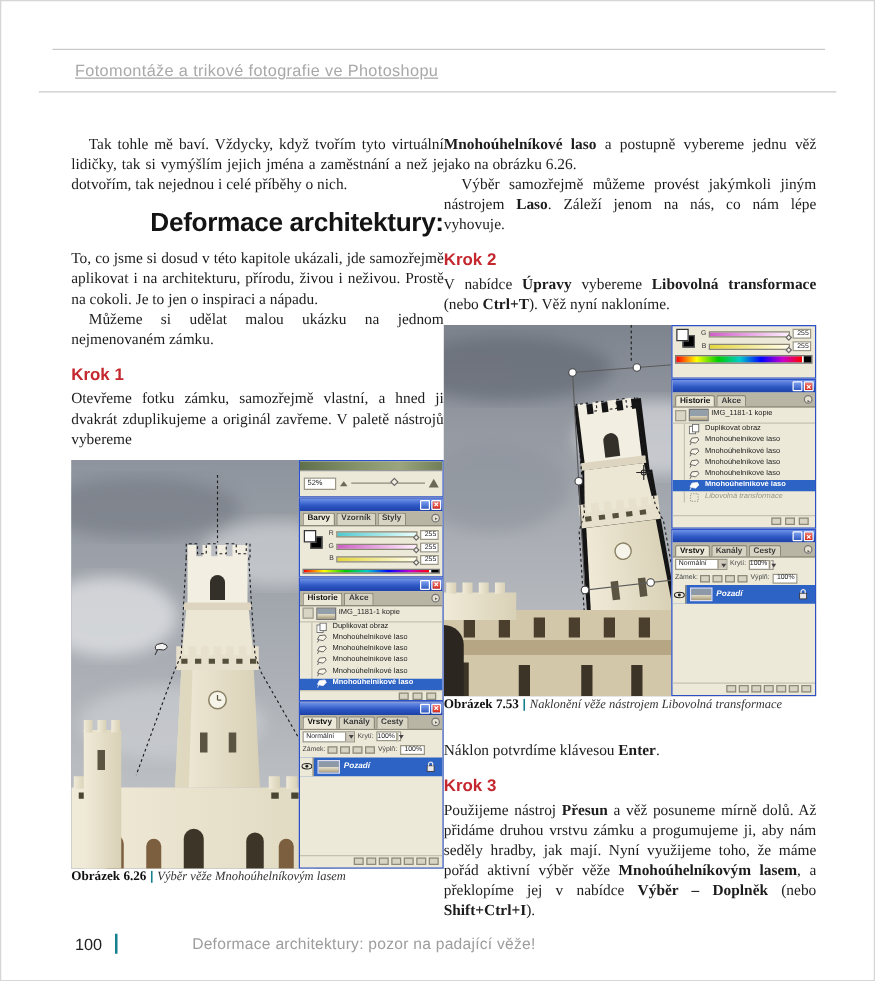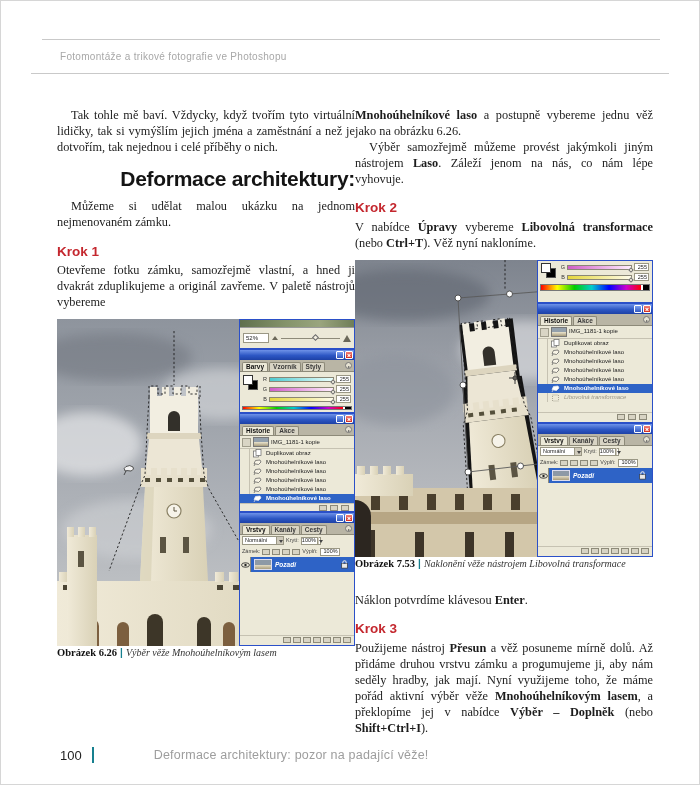--- a/index.html
+++ b/index.html
@@ -6,21 +6,21 @@
   html,body { margin:0; padding:0; }
   body {
     width:700px; height:785px; background:#ffffff; position:relative;
     font-family:"Liberation Serif", serif; color:#1c1c1c; overflow:hidden;
   }
   .page-border { position:absolute; inset:0; border:1px solid #d6d6d6; pointer-events:none; z-index:50; }
 
   
   .header-rule-top { position:absolute; top:39px; left:42px; right:40px; border-top:1px solid #c9c9c9; }
   .header-bar { position:absolute; top:40px; left:31px; right:31px; height:34px; border-bottom:1px solid #c9c9c9; display:flex; align-items:center; }
-  .header-title { font-family:"Liberation Sans",sans-serif; font-size:10px; color:#a8a8a8; padding-left:29px; letter-spacing:0.3px; }
+  .header-title { font-family:"Liberation Sans",sans-serif; font-size:13px; color:#a8a8a8; padding-left:29px; letter-spacing:0.3px;text-decoration:underline; }
 
   
   .columns { position:absolute; top:107px; left:57px; width:612px; display:flex; }
   .col { width:298px; font-size:12.3px; line-height:1.31; text-align:justify; }
   .col p { margin:0; }
   .indent { text-indent:14px; }
   h1.main-heading { font-family:"Liberation Sans",sans-serif; font-weight:bold; font-size:21px; line-height:1.05;
        margin:13px 0 8px 0; color:#141414; letter-spacing:-0.3px; text-align:right; }
   h3.krok { font-family:"Liberation Sans",sans-serif; font-weight:bold; color:#c4272e; font-size:13.5px; margin:12px 0 2px 0; text-align:left; }
   .caption { margin-top:7px; font-size:10px; text-align:left; white-space:nowrap; }
@@ -135,20 +135,21 @@
   <span class="header-title">Fotomontáže a trikové fotografie ve Photoshopu</span>
 </div>
 
 <div class="columns">
 
   <div class="col">
     <p class="indent">Tak tohle mě baví. Vždycky, když tvořím tyto virtuální lidičky, tak si vymýšlím jejich jména a zaměstnání a než je dotvořím, tak nejednou i celé příběhy o nich.</p>
     <h1 class="main-heading">
       <span>Deformace architektury:</span><br>
     </h1>
+    <p>To, co jsme si dosud v této kapitole ukázali, jde samozřejmě aplikovat i na architekturu, přírodu, živou i neživou. Prostě na cokoli. Je to jen o inspiraci a nápadu.</p>
     <p class="indent">Můžeme si udělat malou ukázku na jednom nejmenovaném zámku.</p>
     <h3 class="krok">Krok 1</h3>
     <p>Otevřeme fotku zámku, samozřejmě vlastní, a hned ji dvakrát zduplikujeme a originál zavřeme. V paletě nástrojů vybereme</p>
 
     <div class="figure fig26">
       <svg class="photo" viewBox="0 0 298 327" preserveAspectRatio="none">
         <defs>
           <linearGradient id="sky1" x1="0" y1="0" x2="0" y2="1">
             <stop offset="0" stop-color="#8e949d"></stop>
               <stop offset="0.55" stop-color="#adb1b7"></stop>

